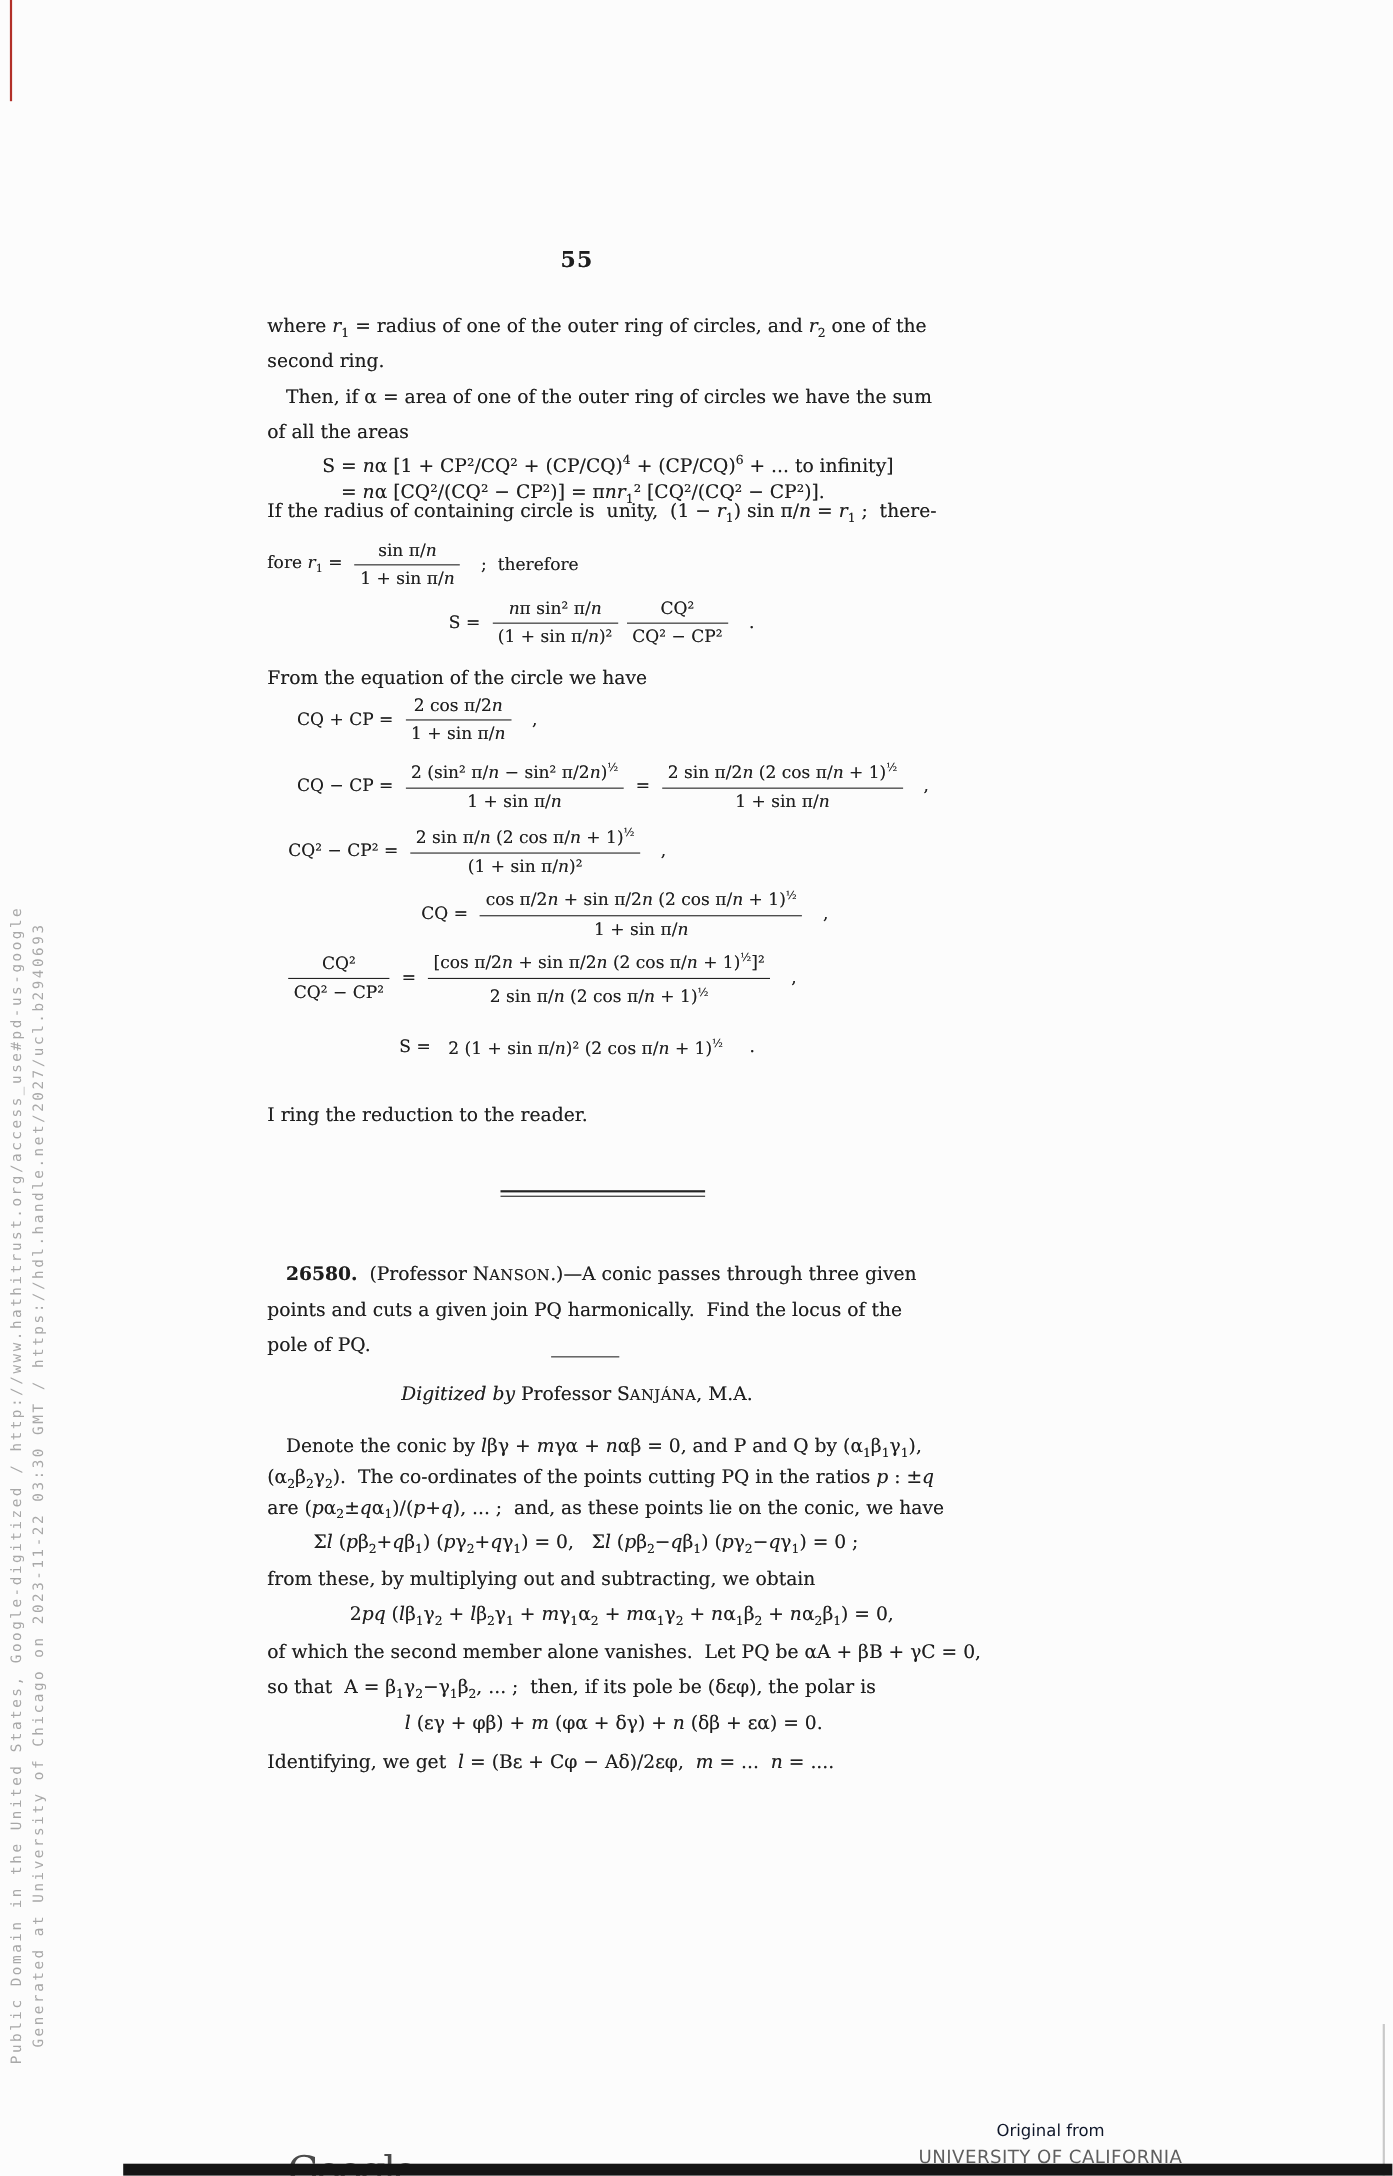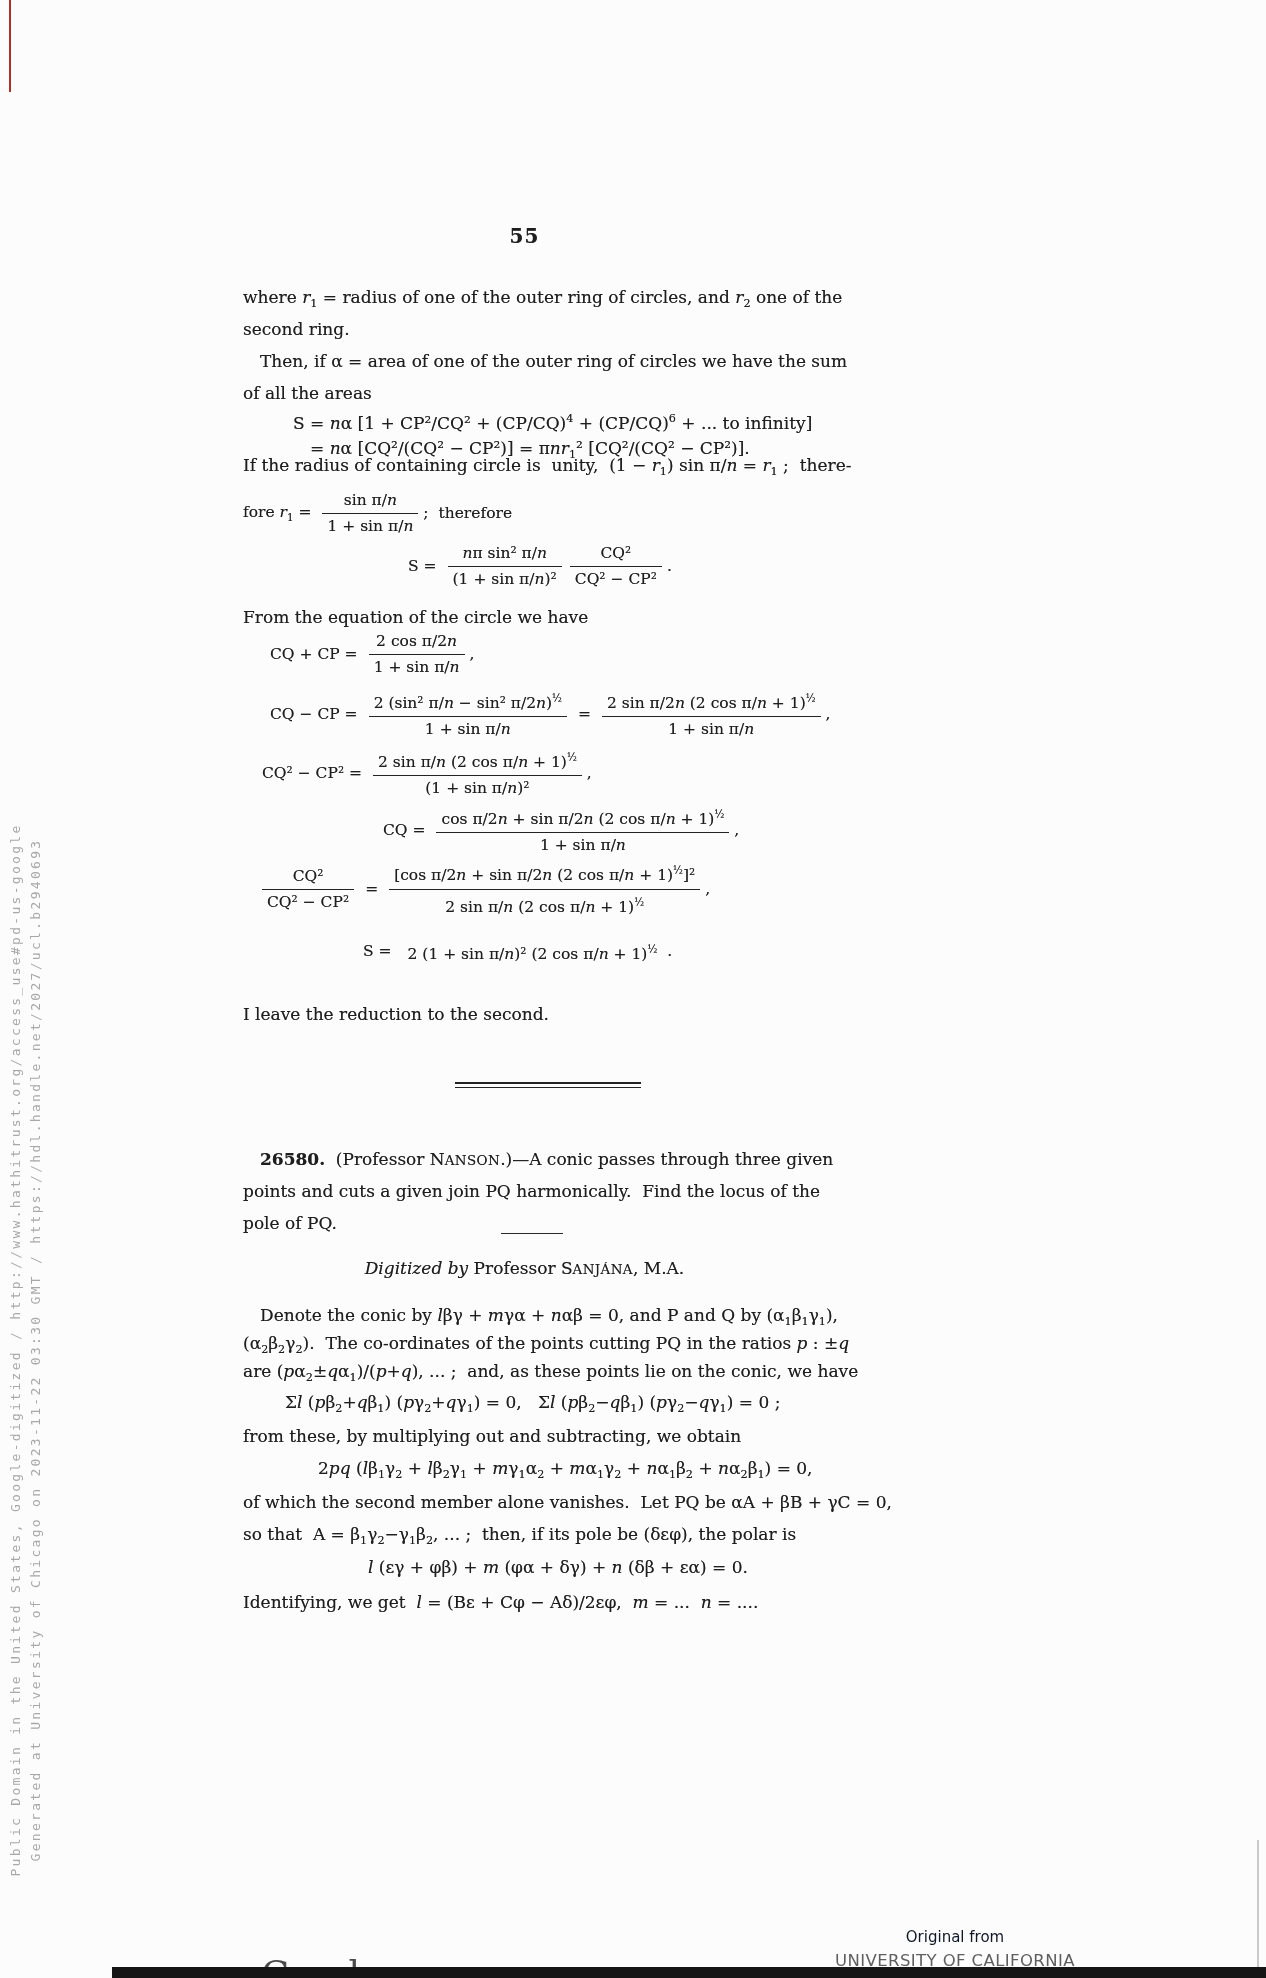--- a/index.html
+++ b/index.html
@@ -22,21 +22,21 @@
   
   .content{position:absolute;left:243px;top:0;width:563px;text-shadow:0 0 .4px rgba(20,20,20,.55);}
   .pnum{position:absolute;top:224px;left:0;width:563px;text-align:center;
         font-size:20px;font-weight:bold;letter-spacing:1px;}
   .line{position:absolute;left:0;white-space:nowrap;font-size:17px;line-height:32px;}
   .ind{padding-left:17px;}
   .center{width:563px;text-align:center;}
   .eqrow{position:absolute;display:flex;align-items:center;white-space:nowrap;font-size:15.5px;}
   .eqrow .lhs{margin-right:7px;}
   .eqrow .mid{margin:0 7px;}
-  .eqrow .tail{margin-left:1px;}
+  .eqrow .tail{margin-left:15px;}
   .fr{display:inline-block;text-align:center;vertical-align:middle;margin:0 4px;}
   .fr .n{display:block;padding:0 5px 2px;border-bottom:1.4px solid #232323;line-height:21px;}
   .fr .d{display:block;padding:2px 5px 0;line-height:21px;}
   sup{font-size:66%;}
   sub{font-size:66%;}
   .sc{text-transform:uppercase;font-size:79%;letter-spacing:.4px;}
   .drule{position:absolute;left:212px;top:1082px;width:186px;height:3px;
          border-top:2.6px solid #242424;border-bottom:1.4px solid #242424;}
   .srule{position:absolute;left:258px;top:1233px;width:62px;border-top:1.6px solid #2a2a2a;}
   
@@ -157,21 +157,21 @@
     </div>
 
     <div class="eqrow" style="top:922px;left:120px;height:58px">
       <span class="lhs">S =</span>
       <span class="fr">
         <span class="d">2 (1 + sin π/<i>n</i>)² (2 cos π/<i>n</i> + 1)<sup>½</sup></span>
       </span>
       <span class="tail">.</span>
     </div>
 
-    <div class="line" style="top:998px">I leave the reduction to the second.</div>
+    <div class="line" style="top:998px">I ring the reduction to the reader.</div>
 
     <div class="drule"></div>
 
     <div class="line ind" style="top:1143px"><b>26580.</b> &nbsp;(Professor N<span class="sc">anson</span>.)—A conic passes through three given</div>
     <div class="line" style="top:1175px">points and cuts a given join PQ harmonically. &nbsp;Find the locus of the</div>
     <div class="line" style="top:1207px">pole of PQ.</div>
 
     <div class="srule"></div>
 
     <div class="line center" style="top:1252px"><i>Digitized by</i> Professor S<span class="sc">anjána</span>, M.A.</div>

